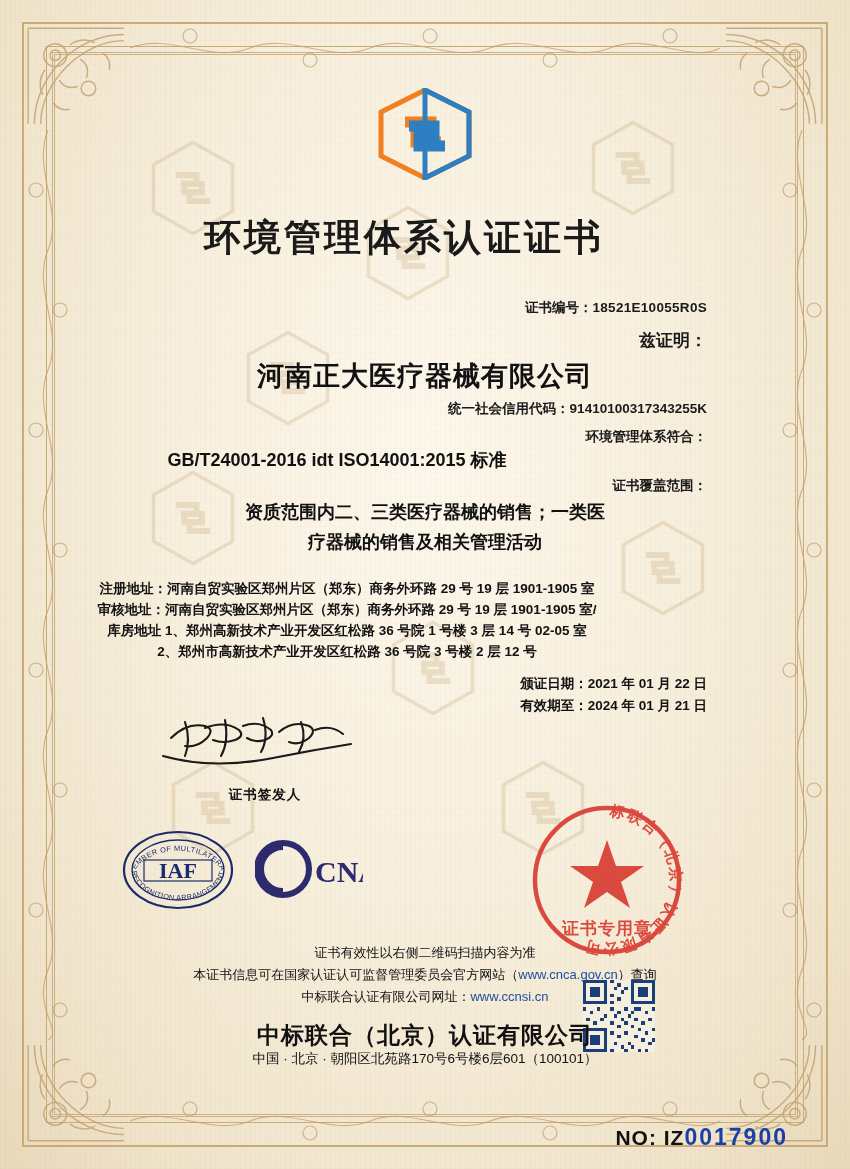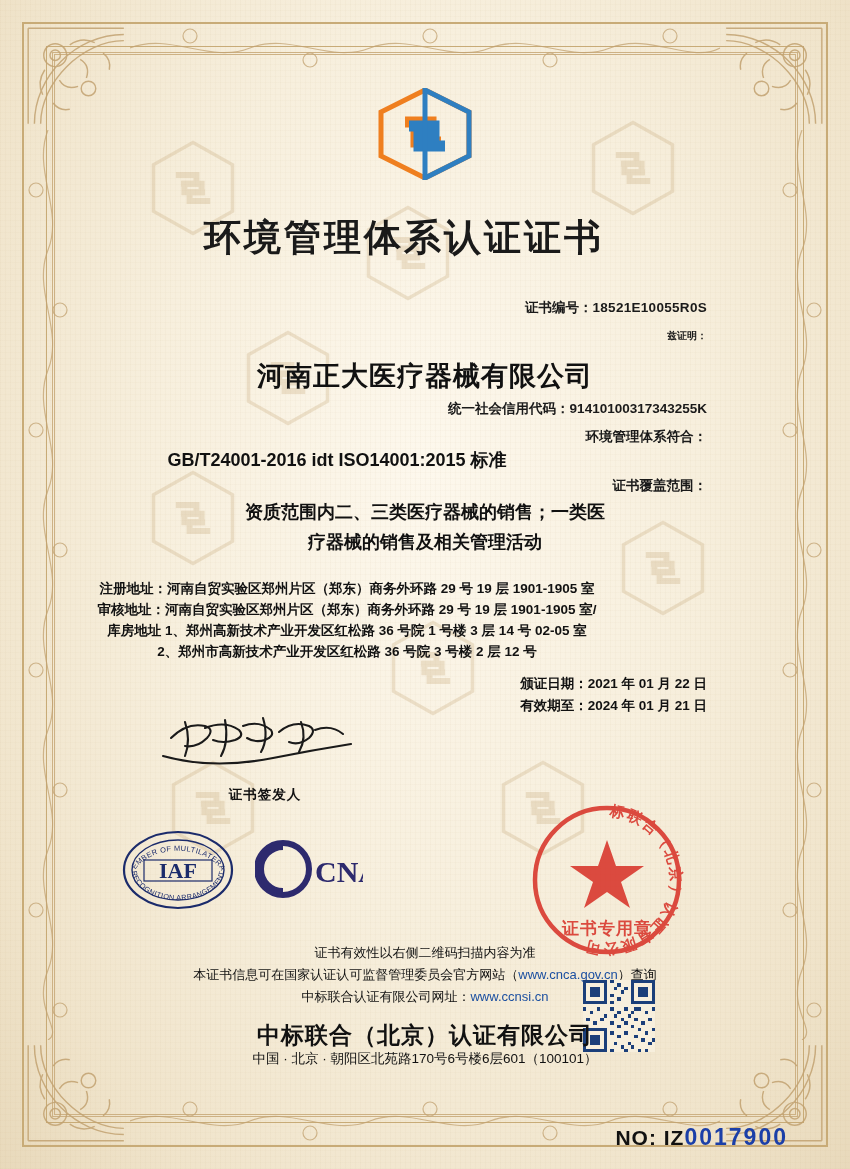--- a/index.html
+++ b/index.html
@@ -66,21 +66,21 @@
     margin:0;
     font-family:"DejaVu Sans","Liberation Sans",sans-serif;
   }
 
   .row-right{
     position:absolute;right:143px;text-align:right;
     font-size:13.5px;color:#1a1a1a;font-weight:700;
   }
   .certno{top:299px;}
   .certno .val{font-weight:700;letter-spacing:.3px;}
-  .hereby{top:329px;font-size:10px;}
+  .hereby{top:329px;font-size:17px;}
 
   .company{
     position:absolute;top:358px;left:0;width:850px;text-align:center;
     font-size:27px;font-weight:700;color:#111;letter-spacing:1px;
     font-family:"DejaVu Sans","Liberation Sans",sans-serif;
   }
   .credit{top:400px;}
   .conform{top:428px;}
   .standard{
     position:absolute;top:448px;left:0;width:674px;text-align:center;

